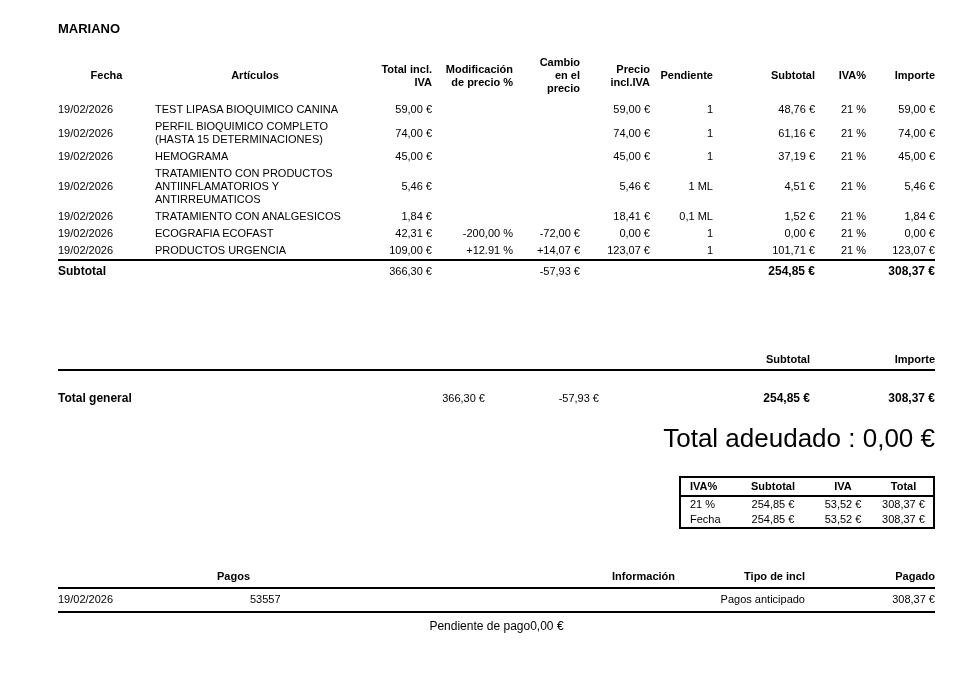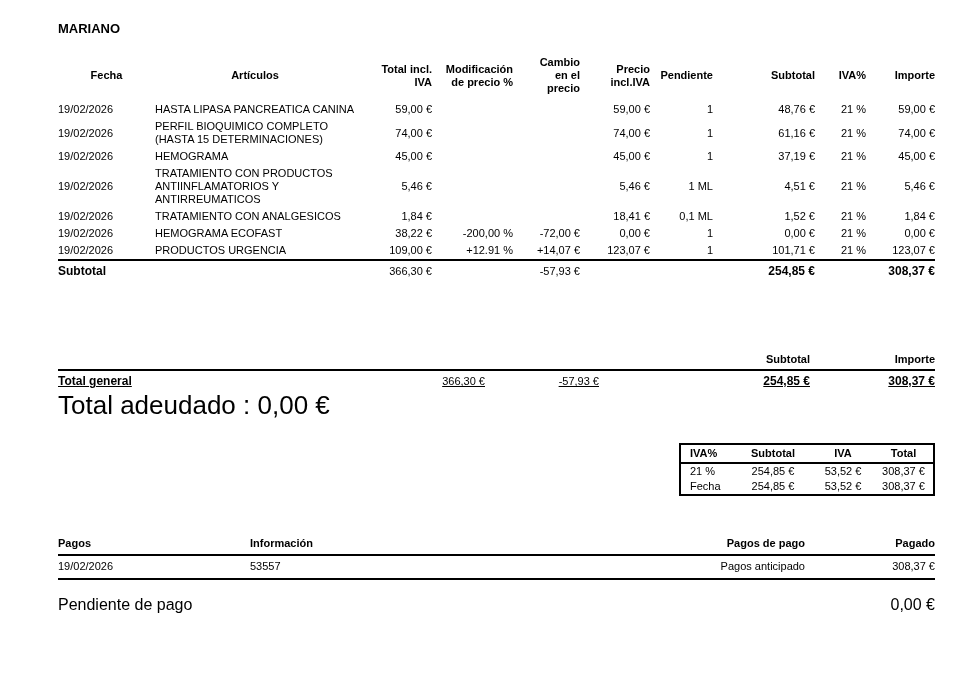--- a/index.html
+++ b/index.html
@@ -20,37 +20,37 @@
   .items th.c5 { padding-left:18px; }   
   .items td { vertical-align:middle; padding:2px 0; line-height:13px; }
   .num { text-align:right; }
   .items tr.subrow td { border-top:2px solid #000; padding-top:4px; padding-bottom:3px; }
   .bstrong { font-weight:bold; font-size:12px; }
 
   
   .totals { margin-top:72px; }
   .totals td { line-height:13px; }
   .totals tr.lbl td { border-bottom:2px solid #000; padding:0 0 3px 0; font-weight:bold; }
-  .totals tr.val td { padding:4px 0 2px 0;text-decoration:underline; }
-
-  .total-due { width:877px; text-align:left; font-size:26px; line-height:30px; margin-top:0; }
+  .totals tr.val td { padding:21px 0 2px 0; }
+
+  .total-due { width:877px; text-align:right; font-size:26px; line-height:30px; margin-top:16px; }
 
   
   .iva-box { width:256px; margin-left:auto; margin-top:23px; border:2px solid #000; box-sizing:border-box; }
   .iva-box table { width:100%; font-size:11px; }
   .iva-box th { font-weight:bold; border-bottom:2px solid #000; padding:2px 0 3px 0; text-align:center; }
   .iva-box td { padding:1px 0; text-align:center; line-height:13px; }
   .iva-box th.lft, .iva-box td.lft { text-align:left; padding-left:9px; }
 
   
   .payments { margin-top:41px; }
-  .payments th { font-weight:bold; text-align:left; border-bottom:2px solid #000; padding:0 0 5px 0; }
+  .payments th { font-weight:bold; text-align:right; border-bottom:2px solid #000; padding:0 0 5px 0; }
   .payments th.num { text-align:right; }
   .payments td { border-bottom:2px solid #000; padding:4px 0 6px 0; }
-  .pending { width:877px; display:flex; justify-content:space-between; font-size:16px; padding-top:16px; }
+  .pending { width:877px; display:flex; justify-content:center; font-size:12px; padding-top:6px; }
 </style>
 </head>
 <body>
 
 <div class="page">
 
   <div class="title">MARIANO</div>
 
   <table class="items">
     <colgroup>
@@ -75,21 +75,21 @@
         <th>Precio incl.IVA</th>
         <th>Pendiente</th>
         <th>Subtotal</th>
         <th>IVA%</th>
         <th>Importe</th>
       </tr>
     </thead>
     <tbody>
       <tr>
         <td>19/02/2026</td>
-        <td>HASTA LIPASA PANCREATICA CANINA</td>
+        <td>TEST LIPASA BIOQUIMICO CANINA</td>
         <td class="num">59,00 €</td>
         <td class="num"></td>
         <td class="num"></td>
         <td class="num">59,00 €</td>
         <td class="num">1</td>
         <td class="num">48,76 €</td>
         <td class="num">21 %</td>
         <td class="num">59,00 €</td>
       </tr>
       <tr>
@@ -135,22 +135,22 @@
         <td class="num"></td>
         <td class="num"></td>
         <td class="num">18,41 €</td>
         <td class="num">0,1 ML</td>
         <td class="num">1,52 €</td>
         <td class="num">21 %</td>
         <td class="num">1,84 €</td>
       </tr>
       <tr>
         <td>19/02/2026</td>
-        <td>HEMOGRAMA ECOFAST</td>
-        <td class="num">38,22 €</td>
+        <td>ECOGRAFIA ECOFAST</td>
+        <td class="num">42,31 €</td>
         <td class="num">-200,00 %</td>
         <td class="num">-72,00 €</td>
         <td class="num">0,00 €</td>
         <td class="num">1</td>
         <td class="num">0,00 €</td>
         <td class="num">21 %</td>
         <td class="num">0,00 €</td>
       </tr>
       <tr>
         <td>19/02/2026</td>
@@ -239,21 +239,21 @@
     <colgroup>
       <col style="width:192px">
         <col style="width:425px">
         <col style="width:130px">
         <col style="width:130px">
     </colgroup>
     <tbody>
         <tr>
       <th>Pagos</th>
       <th>Información</th>
-      <th class="num">Pagos de pago</th>
+      <th class="num">Tipo de incl</th>
       <th class="num">Pagado</th>
     </tr>
     <tr>
       <td>19/02/2026</td>
       <td>53557</td>
       <td class="num">Pagos anticipado</td>
       <td class="num">308,37 €</td>
     </tr>
   </tbody>
     </table>

